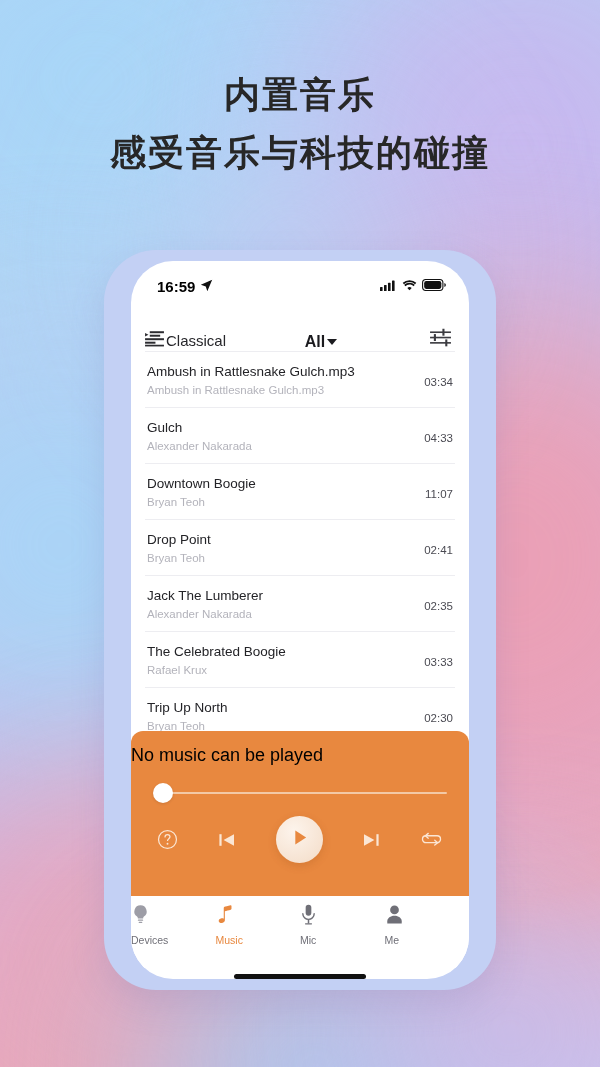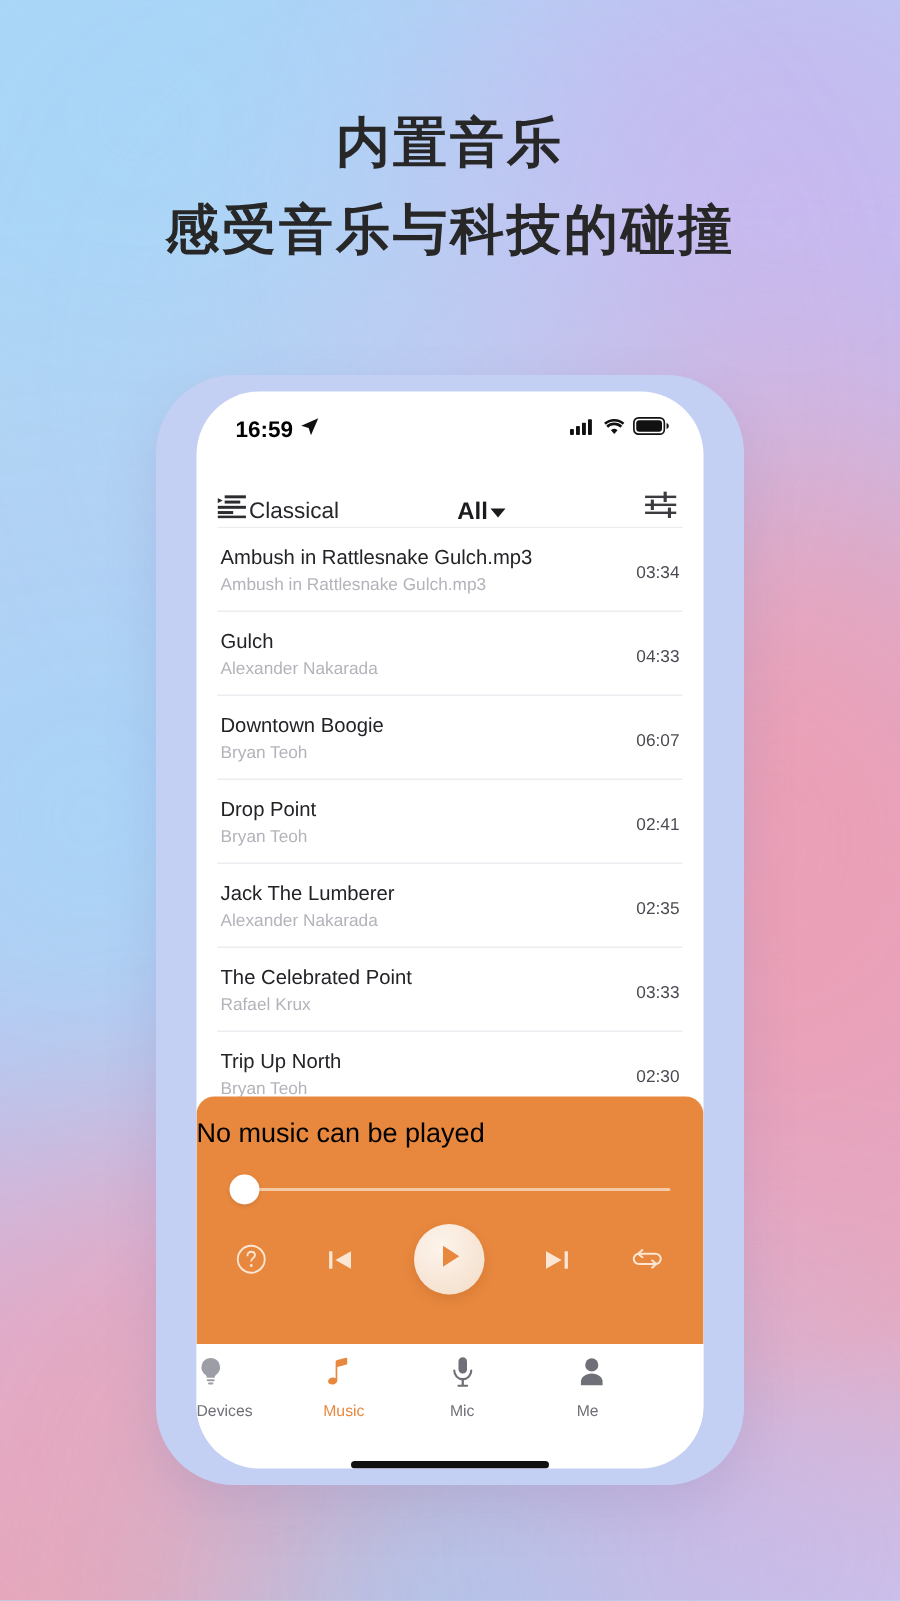--- a/index.html
+++ b/index.html
@@ -203,39 +203,39 @@
           <div class="tr-title">Gulch</div>
           <div class="tr-artist">Alexander Nakarada</div>
         </div>
         <div class="tr-dur">04:33</div>
       </div>
       <div class="track">
         <div>
           <div class="tr-title">Downtown Boogie</div>
           <div class="tr-artist">Bryan Teoh</div>
         </div>
-        <div class="tr-dur">06:07</div>
+        <div class="tr-dur">11:07</div>
       </div>
       <div class="track">
         <div>
           <div class="tr-title">Drop Point</div>
           <div class="tr-artist">Bryan Teoh</div>
         </div>
         <div class="tr-dur">02:41</div>
       </div>
       <div class="track">
         <div>
           <div class="tr-title">Jack The Lumberer</div>
           <div class="tr-artist">Alexander Nakarada</div>
         </div>
         <div class="tr-dur">02:35</div>
       </div>
       <div class="track">
         <div>
-          <div class="tr-title">The Celebrated Point</div>
+          <div class="tr-title">The Celebrated Boogie</div>
           <div class="tr-artist">Rafael Krux</div>
         </div>
         <div class="tr-dur">03:33</div>
       </div>
       <div class="track">
         <div>
           <div class="tr-title">Trip Up North</div>
           <div class="tr-artist">Bryan Teoh</div>
         </div>
         <div class="tr-dur">02:30</div>

